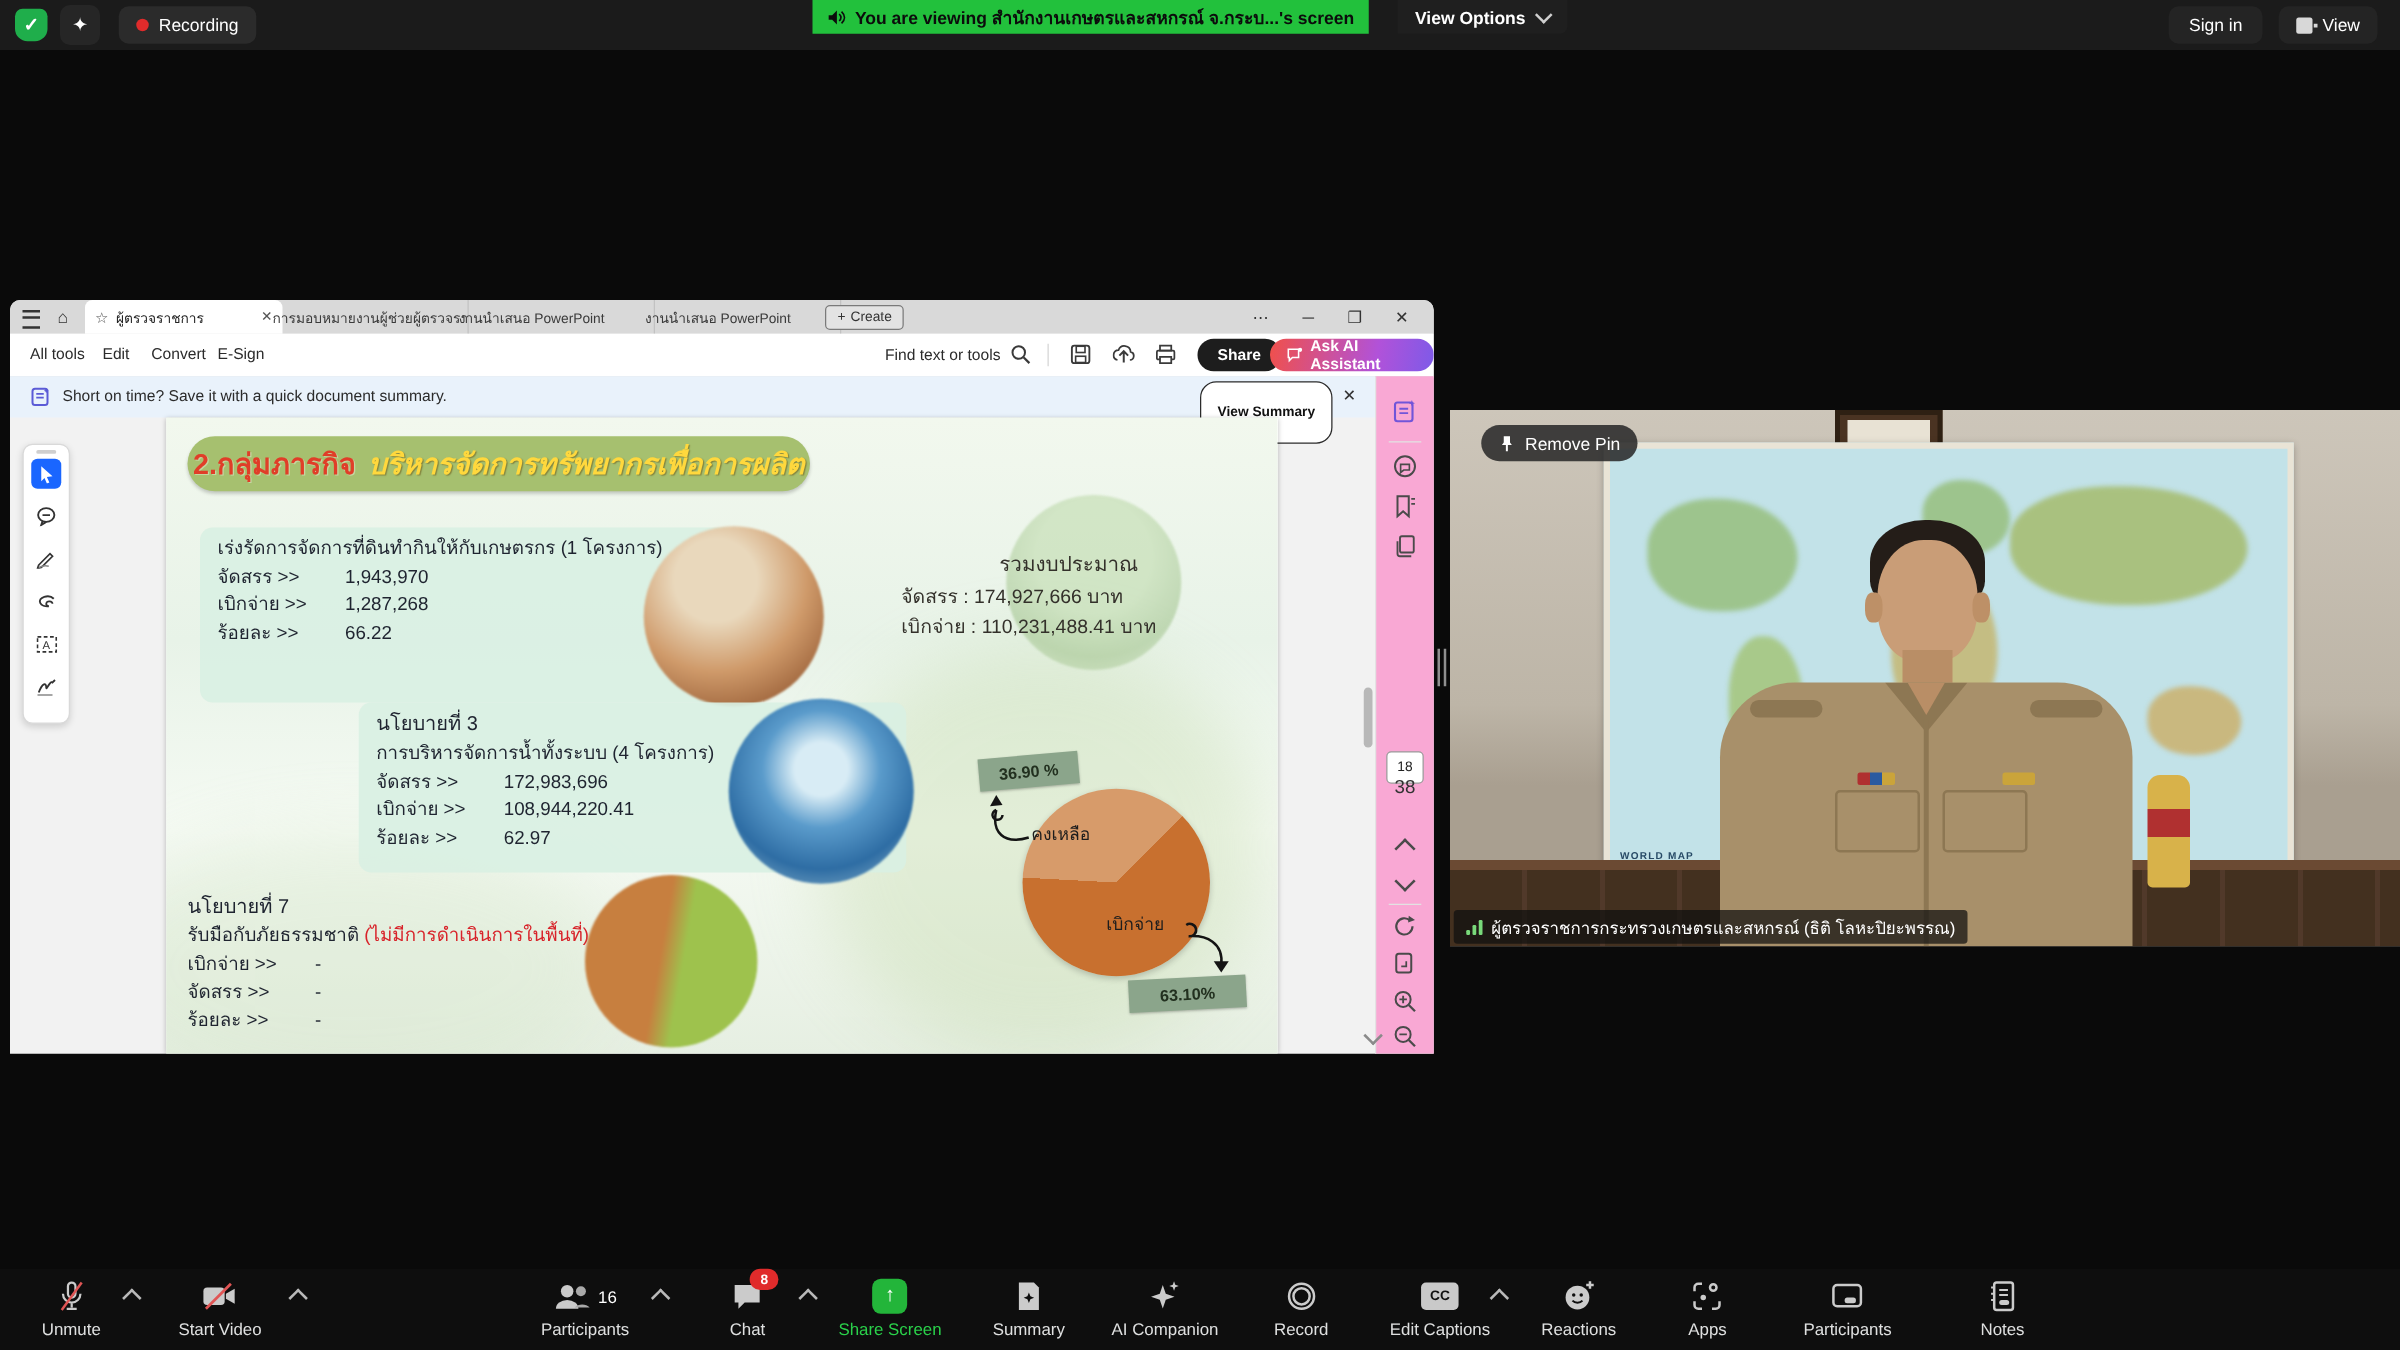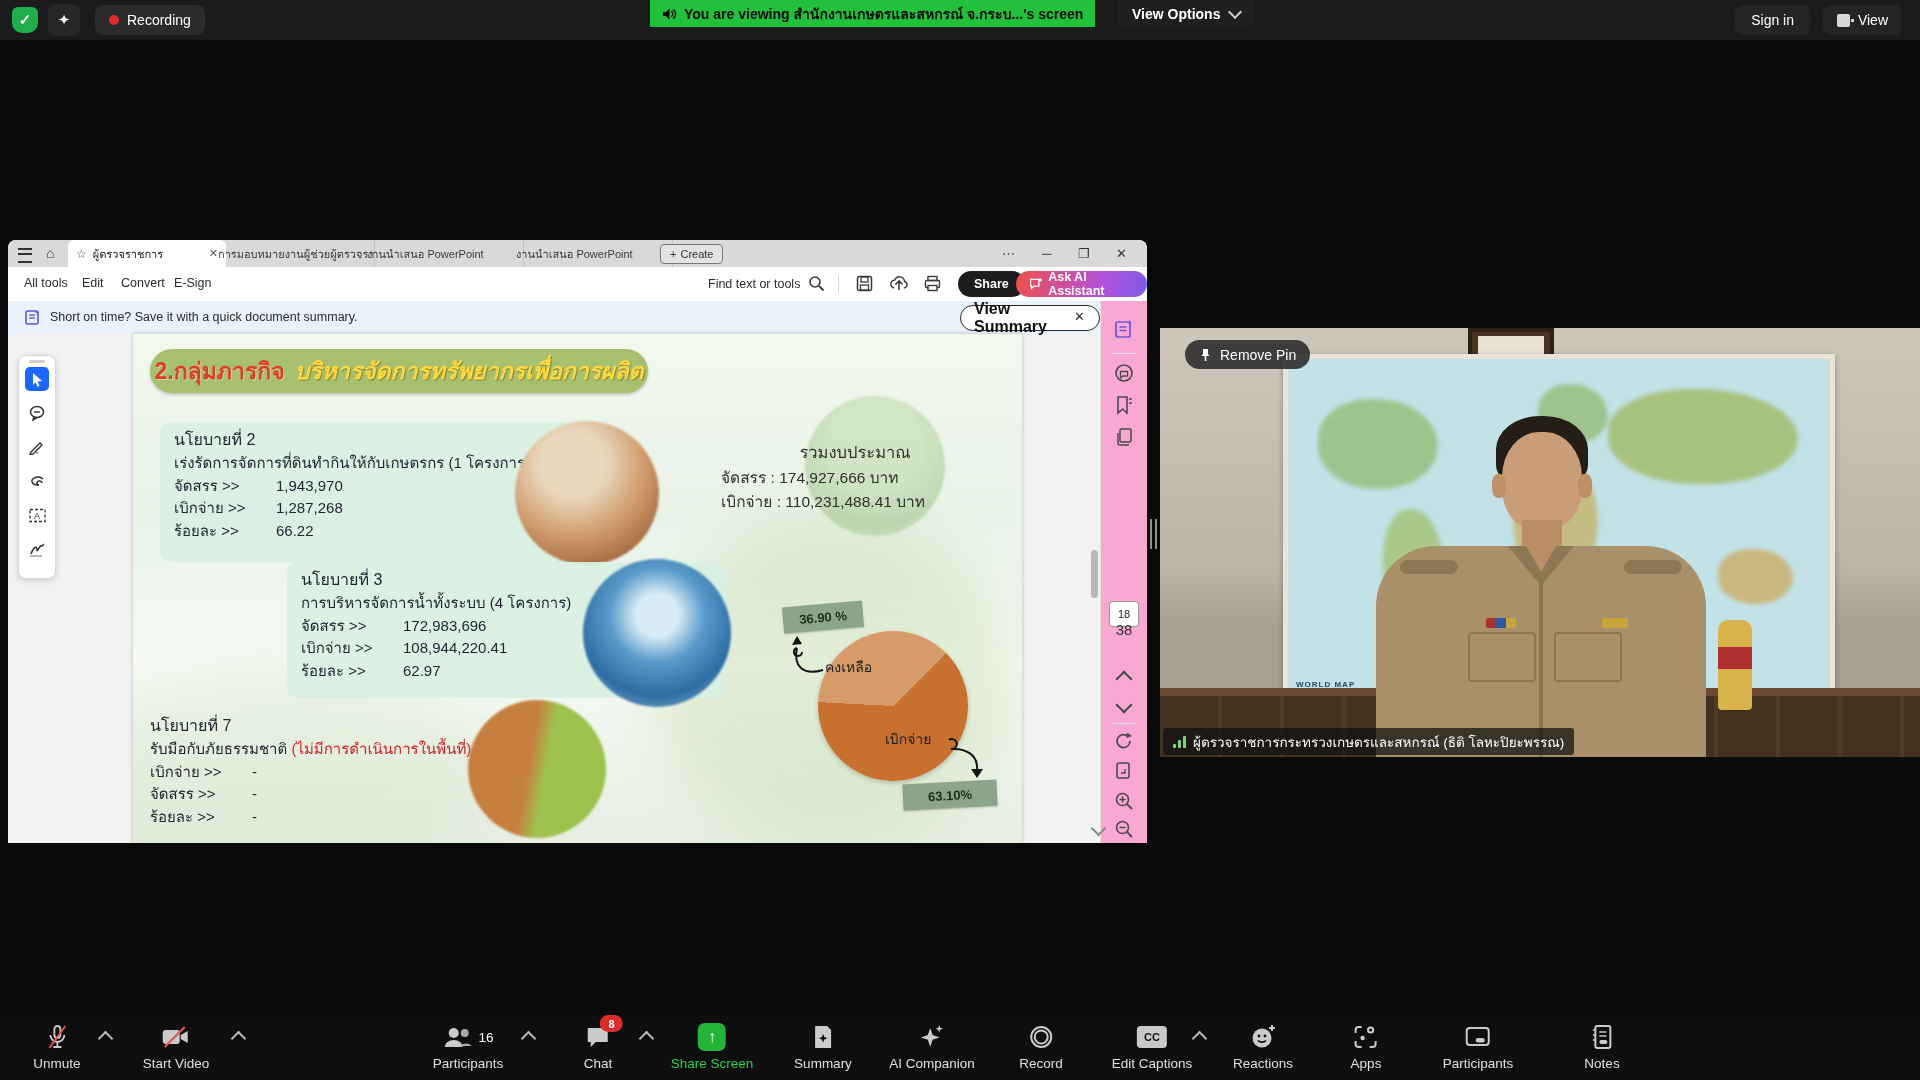--- a/index.html
+++ b/index.html
@@ -51,21 +51,21 @@
   .tb-ic{position:absolute;top:8px;width:18px;height:18px;color:#3a3a3a;}
   .tb-sep{position:absolute;top:8px;width:1px;height:18px;background:#d5d5d5;}
   .share-pill{position:absolute;left:950px;top:4px;height:26px;background:#1d1d1d;color:#fff;border-radius:13px;
               display:flex;align-items:center;padding:0 16px;font-size:12.5px;font-weight:bold;}
   .ai-pill{position:absolute;left:1008px;top:4px;height:26px;border-radius:13px;color:#fff;
            background:linear-gradient(100deg,#f0504b,#b152d9 65%,#7e5ae8);display:flex;align-items:center;
            gap:6px;padding:0 13px;font-size:12.5px;font-weight:bold;}
   #acro-banner{position:absolute;left:0;top:61px;width:1092px;height:33px;background:#e9f2fb;}
   .banner-txt{position:absolute;left:42px;top:9px;font-size:12.5px;color:#2b2b2b;}
   .vs-pill{position:absolute;left:952px;top:4px;height:24px;border:1.5px solid #2b2b2b;border-radius:13px;
-           background:#fff;display:flex;align-items:center;padding:0 13px;font-size:16px;font-weight:bold;color:#111;}
+           background:#fff;display:flex;align-items:center;padding:12px 13px;font-size:11px;font-weight:bold;color:#111;}
   .bn-close{position:absolute;left:1066px;top:8px;font-size:13px;color:#333;}
   
   #ltool{position:absolute;left:10px;top:115px;width:36px;height:222px;background:#fff;border:1px solid #d9d9d9;
          border-radius:8px;box-shadow:0 2px 6px rgba(0,0,0,.15);}
   #ltool .notch{position:absolute;left:10px;top:4px;width:16px;height:3px;background:#cfcfcf;border-radius:2px;}
   .lt-ic{position:absolute;left:6px;width:24px;height:24px;border-radius:5px;display:flex;align-items:center;
          justify-content:center;color:#333;}
   .lt-ic.active{background:#1a66ff;color:#fff;}
   
   #rside{position:absolute;left:1092px;top:61px;width:47px;height:542px;background:#f9a8d4;border-left:1px solid #e3e3e3;}
@@ -288,21 +288,20 @@
     <div id="page">
       <div class="bgblob" style="left:520px;top:180px;width:360px;height:330px;background:#b9d39a"></div>
       <div class="bgblob" style="left:-60px;top:330px;width:420px;height:220px;background:#cfe3c2"></div>
 
       <div id="slide-title">
         <span class="t1">2.กลุ่มภารกิจ</span>
         <span class="t2">บริหารจัดการทรัพยากรเพื่อการผลิต</span>
       </div>
 
       <div class="pol-box" style="left:27px;top:88px;width:400px;height:128px">
-        <div class="pol-title">นโยบายที่ 2</div>
         <div style="white-space:nowrap">เร่งรัดการจัดการที่ดินทำกินให้กับเกษตรกร (1 โครงการ)</div>
         <div class="pol-row"><b>จัดสรร &gt;&gt;</b><span class="val">1,943,970</span></div>
         <div class="pol-row"><b>เบิกจ่าย &gt;&gt;</b><span class="val">1,287,268</span></div>
         <div class="pol-row"><b>ร้อยละ &gt;&gt;</b><span class="val">66.22</span></div>
       </div>
       <div class="ph" style="left:382px;top:87px;width:144px;height:144px;background:radial-gradient(circle at 40% 30%,#e9d8bc 0 25%,#cf9a6a 55%,#9a6038 85%)"></div>
 
       <div class="ph" style="left:672px;top:62px;width:140px;height:140px;background:radial-gradient(circle at 50% 35%,#bcd9a8 0 40%,#9fc28a 70%,#cfe2c2);opacity:.55"></div>
       <div id="budget">
         <div class="bt">รวมงบประมาณ</div>

